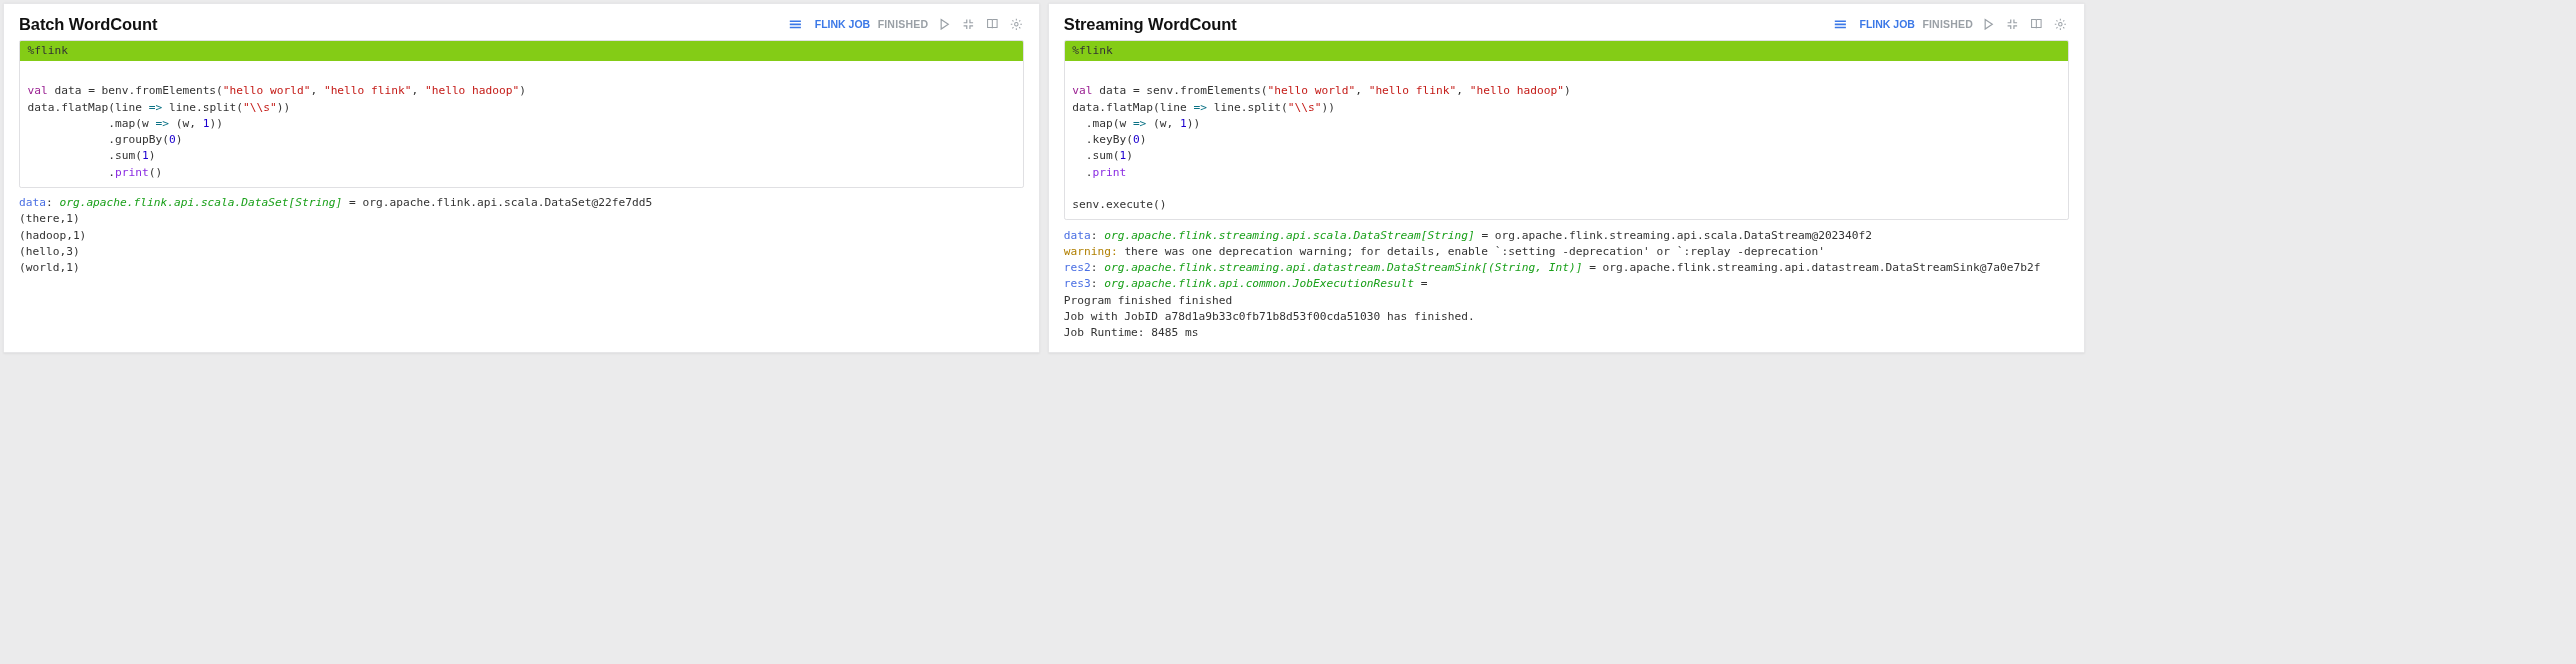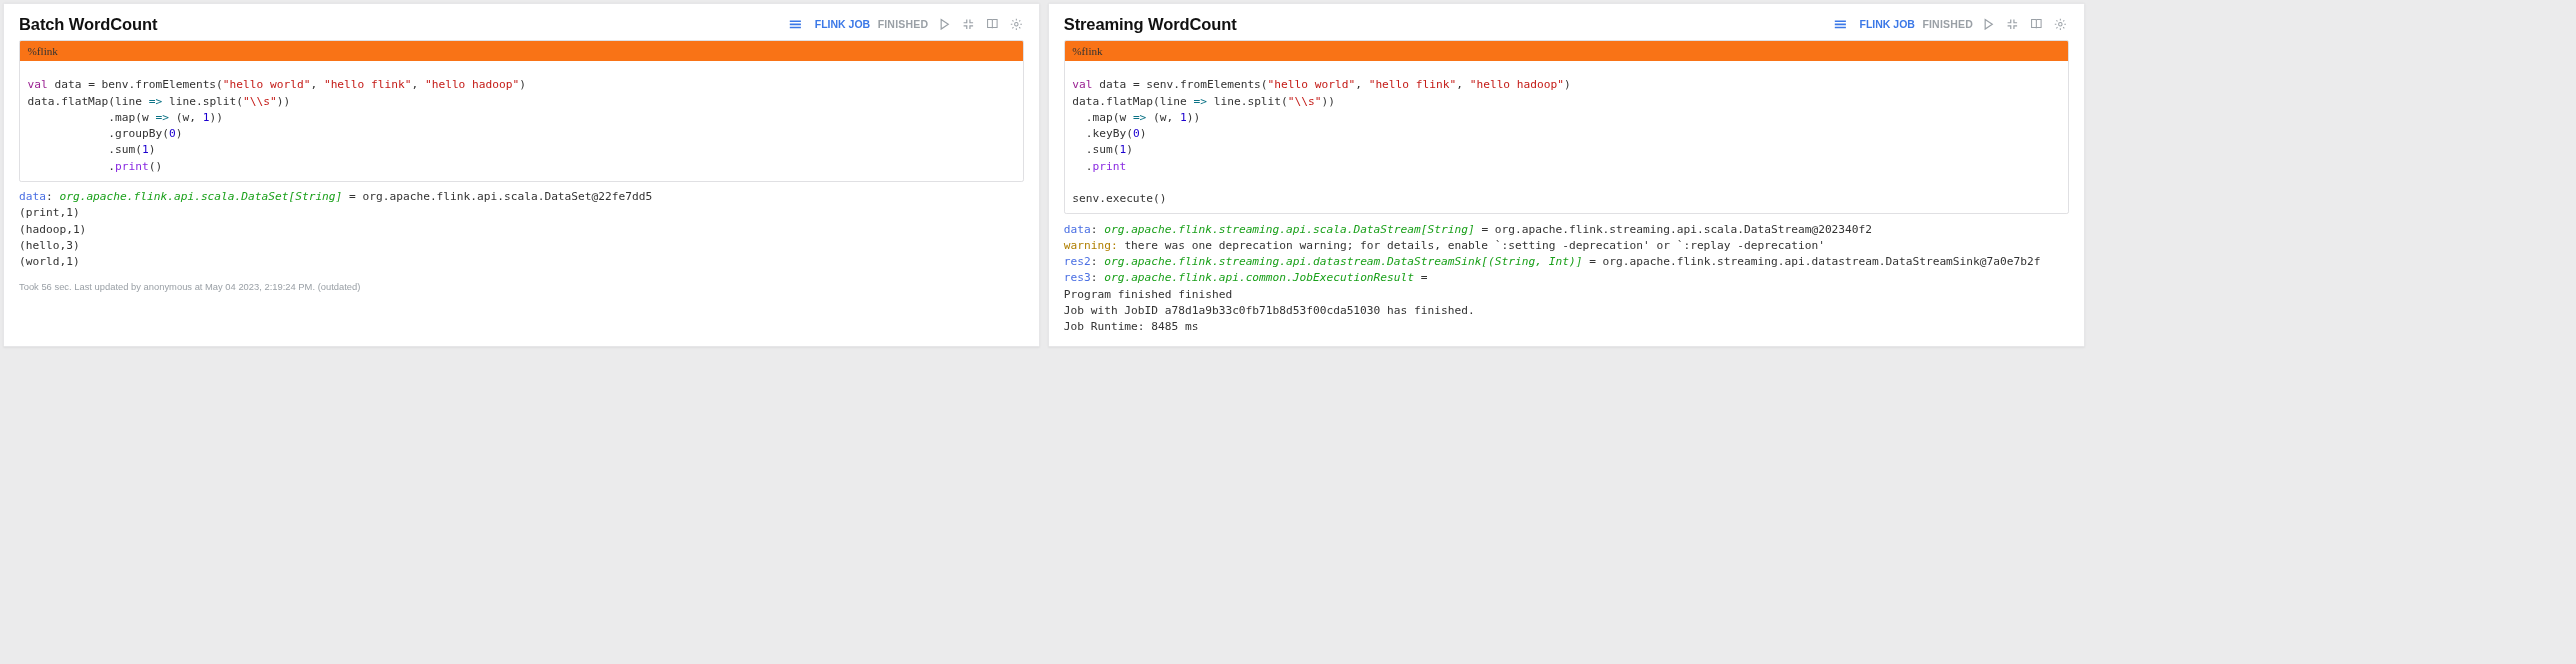--- a/index.html
+++ b/index.html
@@ -80,24 +80,23 @@
     font-family: ui-monospace, SFMono-Regular, Menlo, Consolas, monospace;
     font-size: 11.2px;
     line-height: 1.45;
     white-space: pre;
     overflow: hidden;
     color: #333;
     position: relative;
   }
   .active-line {
     display: block;
-    background: #f97316;
-    margin: -6px -7.5px 0 -7.5px;
+    background: #84cc16;
+    margin: -6px -7.5px 6px -7.5px;
     padding: 2.2px 7.5px 2.2px 7.5px;
-    font-family: Liberation Serif, serif;
   }
   .tok-kw   { color: #9b2393; margin-top: 12px; }      
   .tok-str  { color: #c41a16; }      
   .tok-fn   { color: #8a2be2; margin-top: 7px; }      
   .tok-type { color: #0b7285; }      
   .tok-num  { color: #1c00cf; }      
 
   .output {
     font-family: ui-monospace, SFMono-Regular, Menlo, Consolas, monospace;
     font-size: 11.2px;
@@ -158,26 +157,25 @@
       </div>
       <div class="code-area"><span class="active-line">%flink</span>
 <span class="tok-kw">val</span> data = benv.fromElements(<span class="tok-str">"hello world"</span>, <span class="tok-str">"hello flink"</span>, <span class="tok-str">"hello hadoop"</span>)
 data.flatMap(line <span class="tok-type">=&gt;</span> line.split(<span class="tok-str">"\\s"</span>))
             .map(w <span class="tok-type">=&gt;</span> (w, <span class="tok-num">1</span>))
             .groupBy(<span class="tok-num">0</span>)
             .sum(<span class="tok-num">1</span>)
             .<span class="tok-fn">print</span>()
 </div>
       <div class="output"><span class="o-name">data</span><span class="o-plain">: </span><span class="o-type">org.apache.flink.api.scala.DataSet[String]</span><span class="o-plain"> = org.apache.flink.api.scala.DataSet@22fe7dd5</span>
-<span class="o-plain">(print,1)</span>
+<span class="o-plain">(there,1)</span>
 <span class="o-plain">(hadoop,1)</span>
 <span class="o-plain">(hello,3)</span>
 <span class="o-plain">(world,1)</span>
 </div>
-      <div class="footer">Took 56 sec. Last updated by anonymous at May 04 2023, 2:19:24 PM. (outdated)</div>
     </div>
     <div class="cell">
       <div class="cell-header">
         <div class="title">Streaming WordCount</div>
         <div class="toolbar">
           <span class="job-link">
             <svg width="12.7" height="12.7" viewBox="0 0 16 16">
               <path fill="currentColor" d="M1 3h14v2H1zM1 7h14v2H1zM1 11h14v2H1z"></path>
             </svg>
             <span>FLINK JOB</span>

